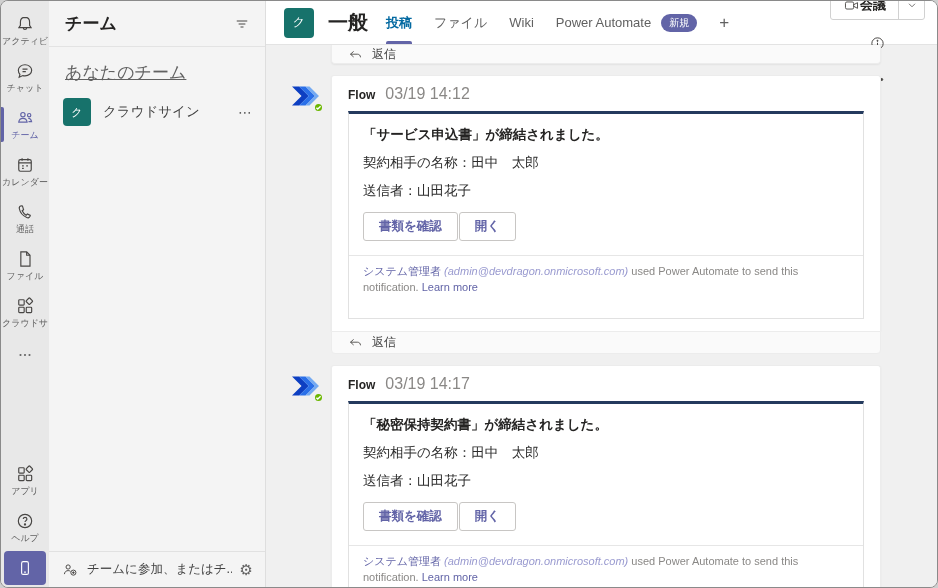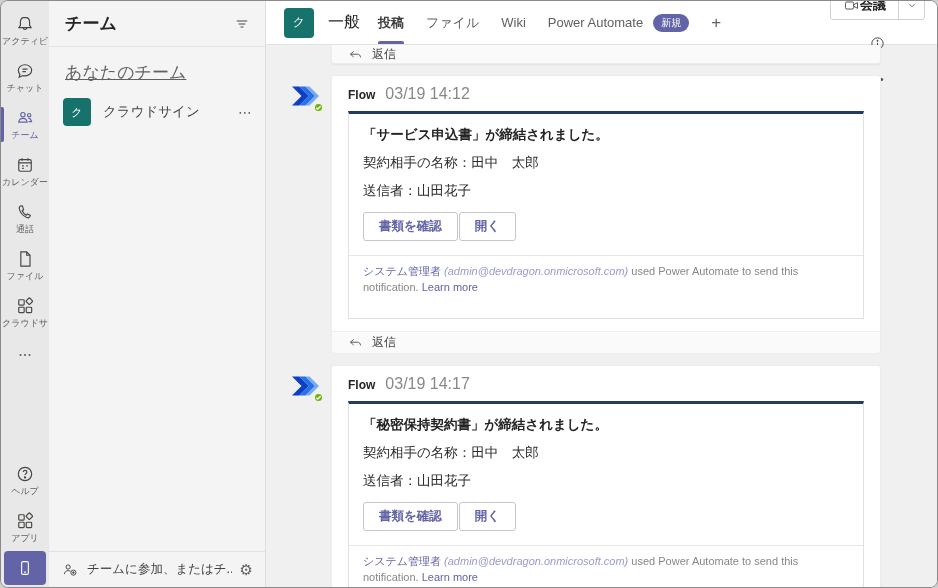--- a/index.html
+++ b/index.html
@@ -33,24 +33,24 @@
   .team-name { font-size:13.5px; color:#424242; flex:1; }
   .team-more { color:#616161; font-size:14px; letter-spacing:1px; cursor:pointer; }
   .sb-footer { margin-top:auto; border-top:1px solid #e1e1e1; height:36px; display:flex; align-items:center; gap:8px; padding:0 12px; cursor:pointer; }
   .sb-footer svg { width:18px; height:18px; stroke:#484644; fill:none; stroke-width:1.3; }
   .sb-footer-label { font-size:12.5px; color:#424242; flex:1; white-space:nowrap; overflow:hidden; }
   .sb-gear { font-size:15px; color:#616161; cursor:pointer; }
   
   .main { flex:1; display:flex; flex-direction:column; min-width:0; background:#f0f0f0; }
   .ch-header { height:44px; background:#fff; border-bottom:1px solid #e3e3e3; display:flex; align-items:center; padding:0 12px 0 18px; gap:14px; flex-shrink:0; }
   .ch-avatar { width:30px; height:30px; border-radius:4px; background:#17726b; color:#fff; font-size:12px; display:flex; align-items:center; justify-content:center; }
-  .ch-name { font-size:16px; font-weight:normal; margin-right:4px; }
+  .ch-name { font-size:20px; font-weight:bold; margin-right:4px; }
   .tabs { display:flex; align-items:center; gap:22px; height:100%; }
   .tab { font-size:13px; color:#616161; height:100%; display:flex; align-items:center; cursor:pointer; position:relative; }
-  .tab.active { color:#404040; font-weight:bold; }
+  .tab.active { color:#0369a1; font-weight:bold; }
   .tab.active::after { content:""; position:absolute; left:0; right:0; bottom:0; height:3px; background:#6264a7; border-radius:2px 2px 0 0; }
   .new-badge { background:#6264a7; color:#fff; font-size:10px; padding:2px 8px; border-radius:9px; margin-left:-12px; }
   .tab-plus { font-size:17px; color:#616161; cursor:pointer; }
   .hdr-right { margin-left:auto; display:flex; align-items:center; gap:10px;flex-direction:column; }
   .org-btn { display:flex; align-items:center; gap:5px; background:#f4f4f4; border-radius:3px; padding:5px 9px; color:#a8a6a4; font-size:12px; cursor:default; }
   .org-btn svg { width:15px; height:15px; stroke:#b6b4b2; fill:none; stroke-width:1.3; }
   .meet-btn { display:flex; align-items:stretch; background:#fff; border:1px solid #d1d1d1; border-radius:3px; overflow:hidden; height:30px; cursor:pointer; }
   .meet-main { display:flex; align-items:center; gap:0; padding:0 12px; font-size:13px; font-weight:bold; color:#252423; }
   .meet-main svg { width:17px; height:17px; stroke:#484644; fill:none; stroke-width:1.3; }
   .meet-split { width:26px; border-left:1px solid #d1d1d1; display:flex; align-items:center; justify-content:center; }
@@ -144,34 +144,34 @@
     <div class="rail-more">
       <svg viewBox="0 0 24 24" width="18" height="18">
           <circle cx="6" cy="12" r="1.4" fill="#616161"></circle>
           <circle cx="12" cy="12" r="1.4" fill="#616161"></circle>
           <circle cx="18" cy="12" r="1.4" fill="#616161"></circle>
         </svg>
     </div>
     <div class="rail-spacer"></div>
     <div class="rail-item">
       <svg viewBox="0 0 24 24">
-          <circle cx="12" cy="12" r="8"></circle>
-          <path d="M9.8 9.6c.2-1.2 1.1-1.9 2.3-1.9 1.3 0 2.2.8 2.2 2 0 1-.6 1.5-1.3 2-.7.4-.9.8-.9 1.6"></path>
-          <circle cx="12" cy="16.2" r=".7" fill="#484644"></circle>
-        </svg>
-      <span class="rlabel">ヘルプ</span>
-    </div>
-    <div class="rail-item">
-      <svg viewBox="0 0 24 24">
           <rect x="4.5" y="4.5" width="6.5" height="6.5" rx="1"></rect>
           <rect x="4.5" y="13.5" width="6.5" height="6.5" rx="1"></rect>
           <rect x="13.5" y="13.5" width="6.5" height="6.5" rx="1"></rect>
           <rect x="14.2" y="3.2" width="6" height="6" rx="1" transform="rotate(45 17.2 6.2)"></rect>
         </svg>
       <span class="rlabel">アプリ</span>
+    </div>
+    <div class="rail-item">
+      <svg viewBox="0 0 24 24">
+          <circle cx="12" cy="12" r="8"></circle>
+          <path d="M9.8 9.6c.2-1.2 1.1-1.9 2.3-1.9 1.3 0 2.2.8 2.2 2 0 1-.6 1.5-1.3 2-.7.4-.9.8-.9 1.6"></path>
+          <circle cx="12" cy="16.2" r=".7" fill="#484644"></circle>
+        </svg>
+      <span class="rlabel">ヘルプ</span>
     </div>
     <div class="mobile-btn">
       <svg viewBox="0 0 24 24">
           <rect x="7.5" y="3.5" width="9" height="17" rx="2"></rect>
           <path d="M10.8 17.5h2.4"></path>
         </svg>
     </div>
   </nav>
 
   <aside class="sidebar">

